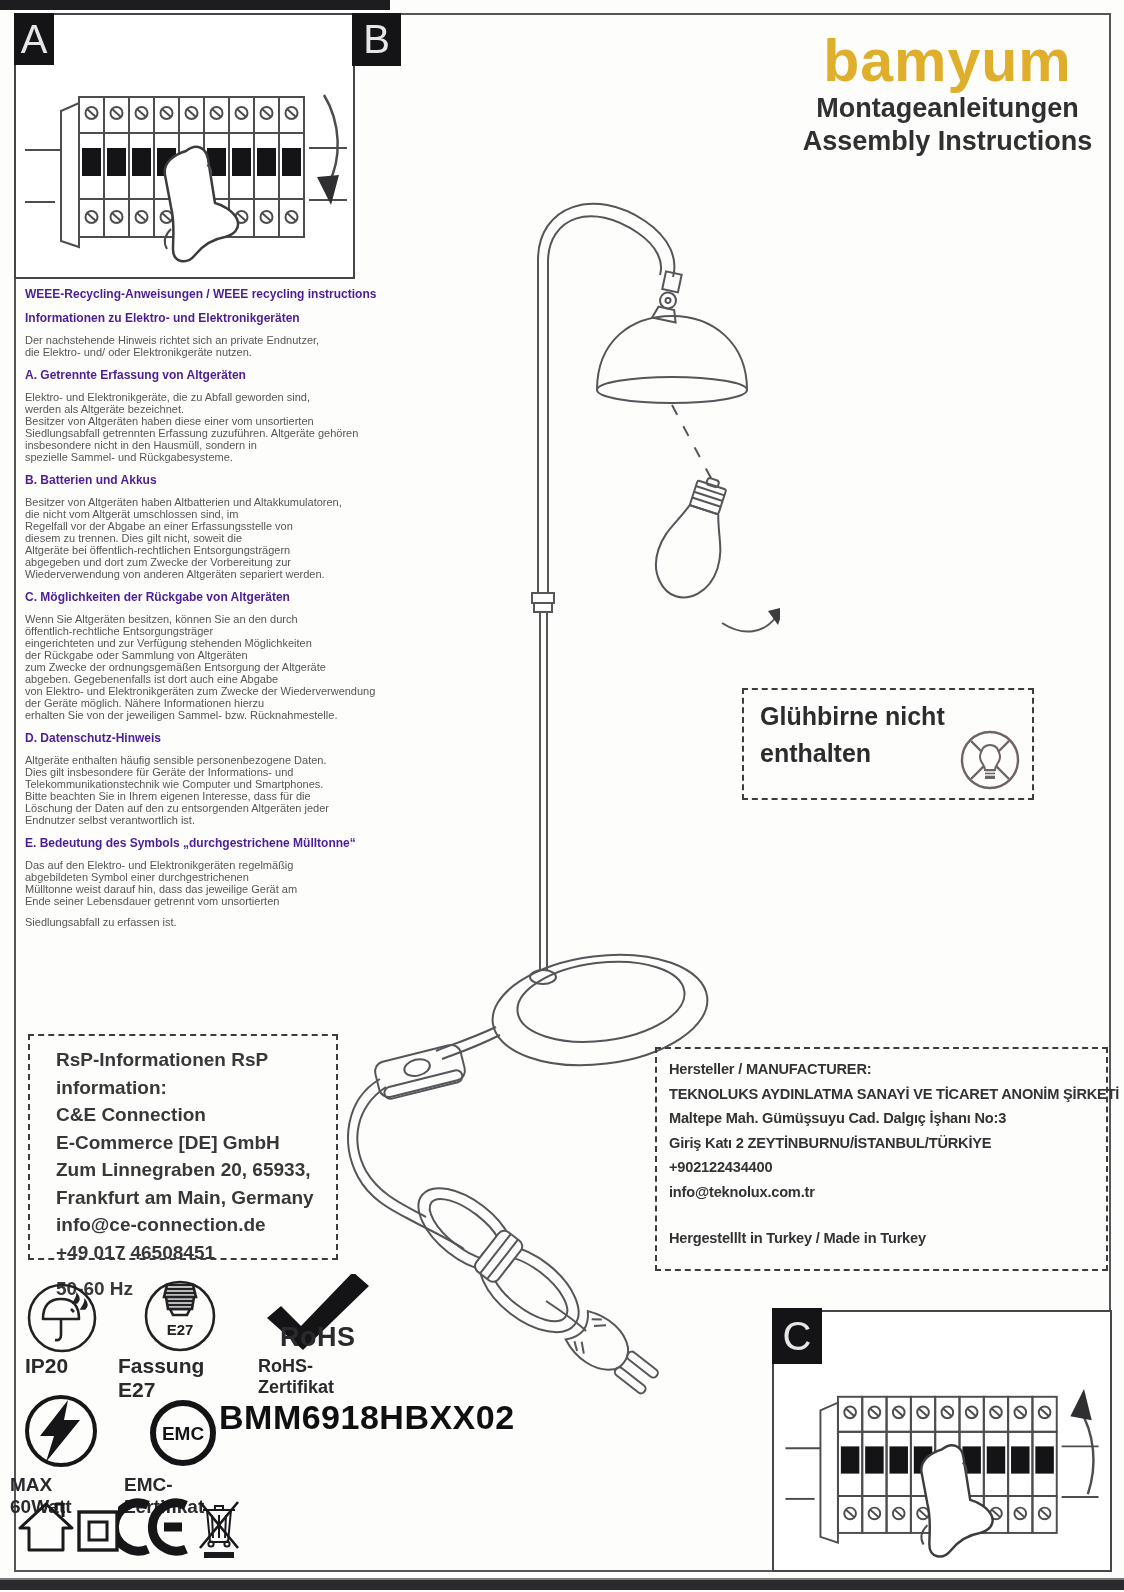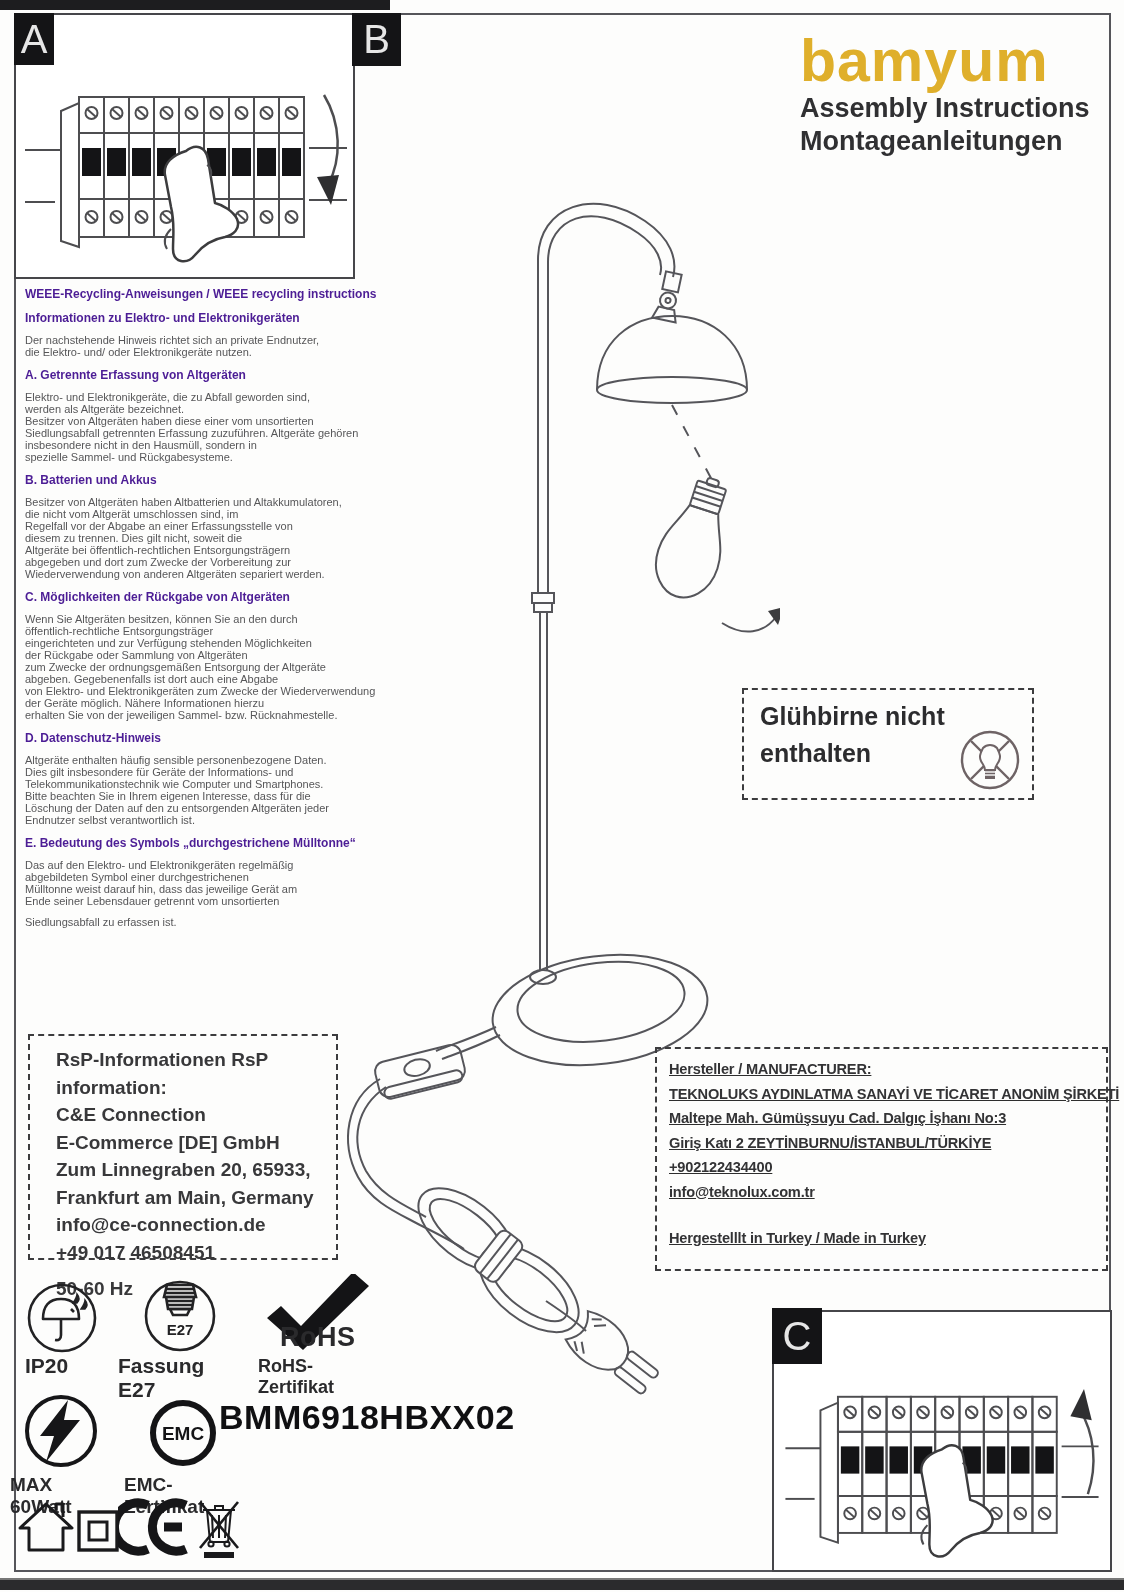--- a/index.html
+++ b/index.html
@@ -13,37 +13,37 @@
   
   .panel{background:#fff;border:2px solid #46464a;}
   .panel-a{left:14px;top:13px;width:337px;height:262px;}
   .panel-c{left:772px;top:1310px;width:336px;height:258px;}
   .step-label{background:#141416;color:#e6e6e6;display:flex;align-items:center;justify-content:center;
               font-size:40px;font-weight:400;}
   .label-a{left:-2px;top:-2px;width:40px;height:52px;}
   .label-b{left:352px;top:13px;width:49px;height:53px;}
   .label-c{left:-2px;top:-4px;width:50px;height:56px;}
   
-  .logo-block{left:800px;top:30px;width:295px;}
+  .logo-block{left:800px;top:30px;width:295px;text-align:center;}
   .brand{font-size:59px;font-weight:bold;letter-spacing:1px;color:#dfaf2b;line-height:62px;}
   .logo-sub{font-size:27px;font-weight:bold;color:#303032;line-height:33px;}
   
   .weee{left:25px;top:288px;width:425px;}
   .weee .h{font-size:12px;font-weight:bold;color:#4c1d95;margin:11px 0 9px 0;line-height:13px;}
   .weee .h:first-child{margin-top:0;}
   .weee .p{font-size:11px;color:#565658;line-height:12px;white-space:pre-line;margin:0 0 9px 0;}
   
   .dashed{border:2px dashed #3c3c3e;background:transparent;}
   .bulb-box{left:742px;top:688px;width:288px;height:108px;}
   .bulb-box .t{font-size:25px;font-weight:bold;color:#2c2c2e;line-height:37px;margin-left:16px;margin-top:8px;}
   .rsp-box{left:28px;top:1034px;width:306px;height:222px;padding:0;}
   .rsp-line{font-size:19px;font-weight:bold;color:#38383a;line-height:27.5px;margin-left:26px;}
   .rsp-first{margin-top:10px;}
   .rsp-hz{margin-top:9px;}
-  .mfr-box{left:655px;top:1047px;width:449px;height:220px;text-decoration:underline;}
+  .mfr-box{left:655px;top:1047px;width:449px;height:220px;}
   .mfr-line{font-size:14.6px;font-weight:bold;color:#333335;line-height:24.5px;margin-left:12px;letter-spacing:-0.2px;white-space:nowrap;}
   .mfr-first{margin-top:8px;}
   .mfr-made{margin-top:22px;}
   
   .mark-label{font-weight:bold;color:#2a2a2c;text-align:left;}
   .model-number{left:219px;top:1398px;font-size:34px;font-weight:bold;color:#101012;letter-spacing:0.5px;}
   svg{display:block;}
   .ln{stroke:#4d4d50;fill:none;}
 </style>
 </head>
@@ -168,22 +168,22 @@
       <polygon points="296,124 310,152 318,122" fill="#2f2f31"></polygon>
     </svg>
   </div>
 
   <div class="abs step-label label-b">
     <span>B</span>
   </div>
 
   <div class="abs logo-block">
     <div class="brand">bamyum</div>
+    <div class="logo-sub">Montageanleitungen</div>
     <div class="logo-sub">Assembly Instructions</div>
-    <div class="logo-sub">Montageanleitungen</div>
   </div>
 
   <div class="abs weee">
     <div class="h">WEEE-Recycling-Anweisungen / WEEE recycling instructions</div>
     <div class="h">Informationen zu Elektro- und Elektronikgeräten</div>
     <div class="p">Der nachstehende Hinweis richtet sich an private Endnutzer,
 die Elektro- und/ oder Elektronikgeräte nutzen.</div>
     <div class="h">A. Getrennte Erfassung von Altgeräten</div>
     <div class="p">Elektro- und Elektronikgeräte, die zu Abfall geworden sind,
 werden als Altgeräte bezeichnet.

